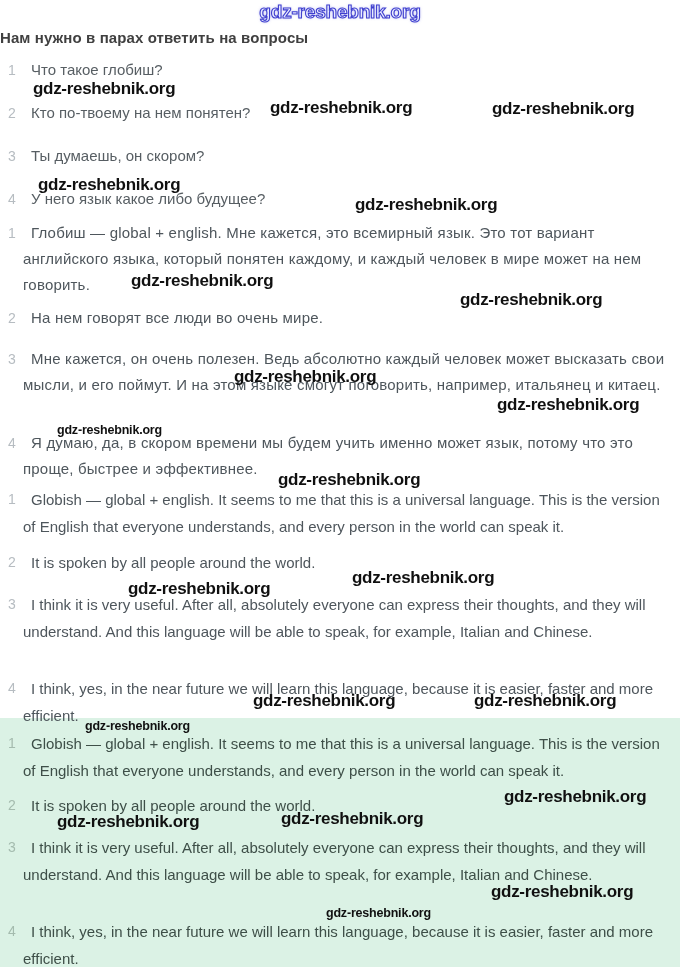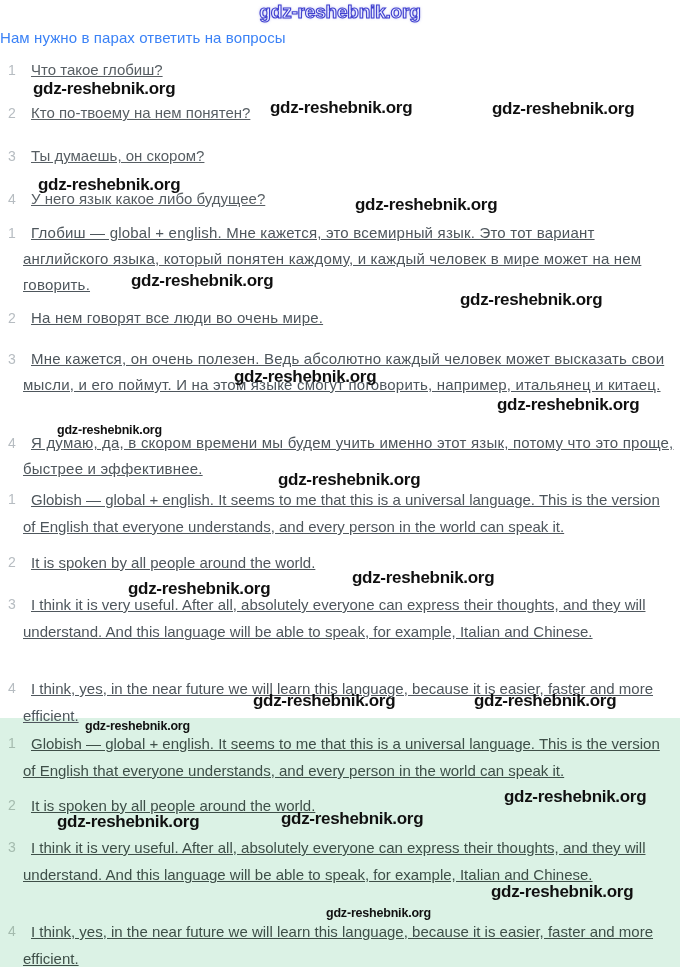--- a/index.html
+++ b/index.html
@@ -15,31 +15,31 @@
   }
   .wm-top{
     position:absolute;top:1px;left:0;right:0;text-align:center;
     font-size:19px;font-weight:700;letter-spacing:-0.2px;
     color:#eaedff;-webkit-text-stroke:1.1px #4040cf;
     text-shadow:0 0 3px rgba(90,90,220,0.55);
     white-space:nowrap;
   }
   .task-line{
     position:absolute;left:0;top:28px;width:600px;
-    font-size:15px;line-height:20px;color:#3b82f6;letter-spacing:0.1px;
+    font-size:15px;line-height:20px;color:#404040;letter-spacing:0.1px;font-weight:bold;
   }
   .item{
     position:absolute;left:0;width:674px;
     padding-left:23px;box-sizing:border-box;
   }
   .item .num{
     position:absolute;left:8px;top:0;width:14px;
     color:#b6bcc1;font-size:14px;
   }
-  .item .txt{text-indent:8px;text-decoration:underline;}
+  .item .txt{text-indent:8px;}
   
   .q{font-size:15px;line-height:20px;color:#575e63;}
   .q1{top:60px;} .q2{top:103px;} .q3{top:146px;} .q4{top:189px;}
   
   .a{font-size:15px;line-height:26px;color:#4e565c;letter-spacing:0.2px;}
   .a1{top:220px;} .a2{top:305px;} .a3{top:346px;} .a4{top:430px;}
   
   .e{font-size:15px;line-height:27px;color:#4e565c;}
   .e1{top:486px;} .e2{top:549px;} .e3{top:591px;} .e4{top:675px;}
   
@@ -86,21 +86,21 @@
 <div class="item a a2">
   <span class="num">2</span>
   <div class="txt">На нем говорят все люди во очень мире.</div>
 </div>
 <div class="item a a3">
   <span class="num">3</span>
   <div class="txt">Мне кажется, он очень полезен. Ведь абсолютно каждый человек может высказать свои мысли, и его поймут. И на этом языке смогут поговорить, например, итальянец и китаец.</div>
 </div>
 <div class="item a a4">
   <span class="num">4</span>
-  <div class="txt">Я думаю, да, в скором времени мы будем учить именно этот язык, потому что это проще, быстрее и эффективнее.</div>
+  <div class="txt">Я думаю, да, в скором времени мы будем учить именно может язык, потому что это проще, быстрее и эффективнее.</div>
 </div>
 
 <div class="item e e1">
   <span class="num">1</span>
   <div class="txt">Globish — global + english. It seems to me that this is a universal language. This is the version of English that everyone understands, and every person in the world can speak it.</div>
 </div>
 <div class="item e e2">
   <span class="num">2</span>
   <div class="txt">It is spoken by all people around the world.</div>
 </div>

